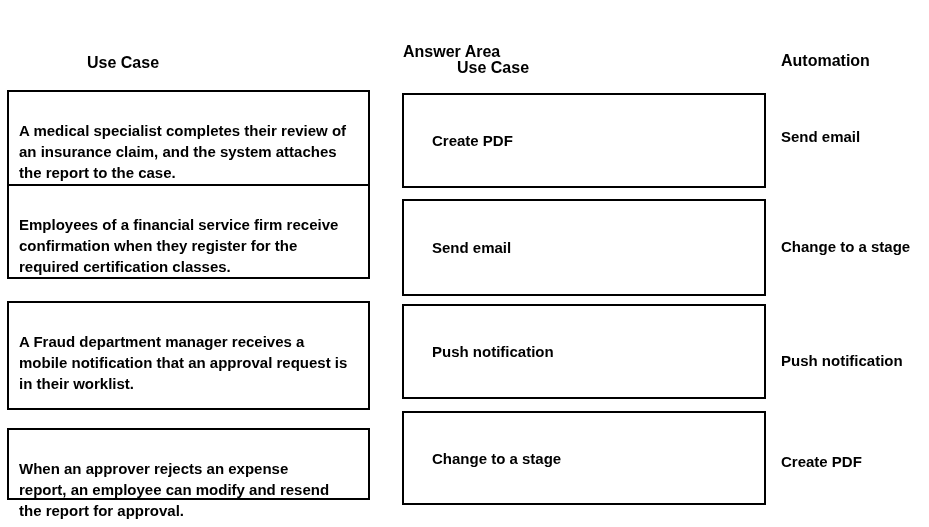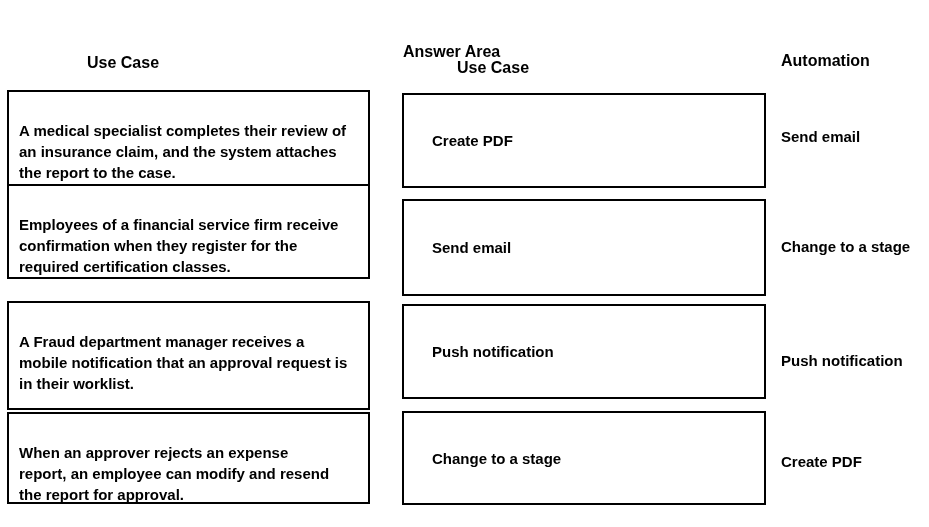--- a/index.html
+++ b/index.html
@@ -36,21 +36,21 @@
     box-sizing: border-box;
     background: #ffffff;
     padding: 7px 16px 0 10px;
     font-size: 15px;
     line-height: 21px;
     white-space: pre-line;
   }
   .lb1 { top: 90px;  height: 97px; }
   .lb2 { top: 184px; height: 95px; }
   .lb3 { top: 301px; height: 109px; }
-  .lb4 { top: 412px; height: 92px; }
+  .lb4 { top: 428px; height: 72px; }
 
   .mbox {
     position: absolute;
     left: 402px;
     width: 364px;
     border: 2px solid #000000;
     box-sizing: border-box;
     background: #ffffff;
     display: flex;
     align-items: center;

